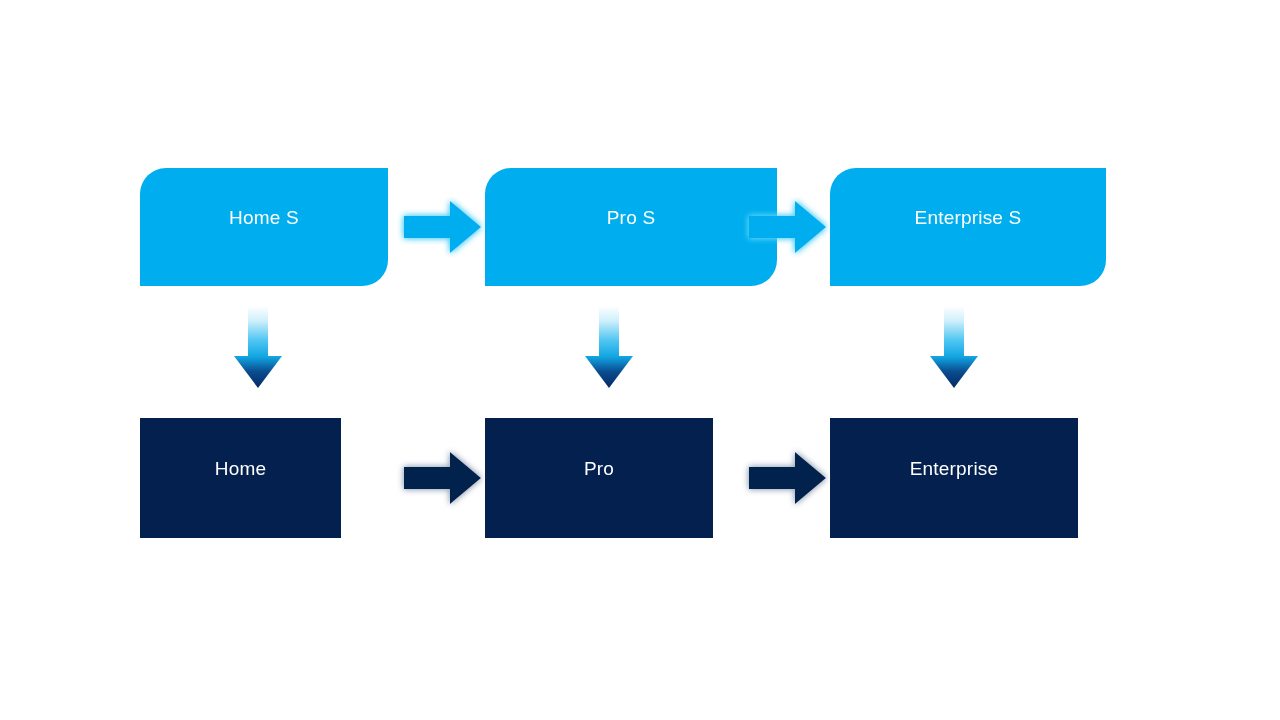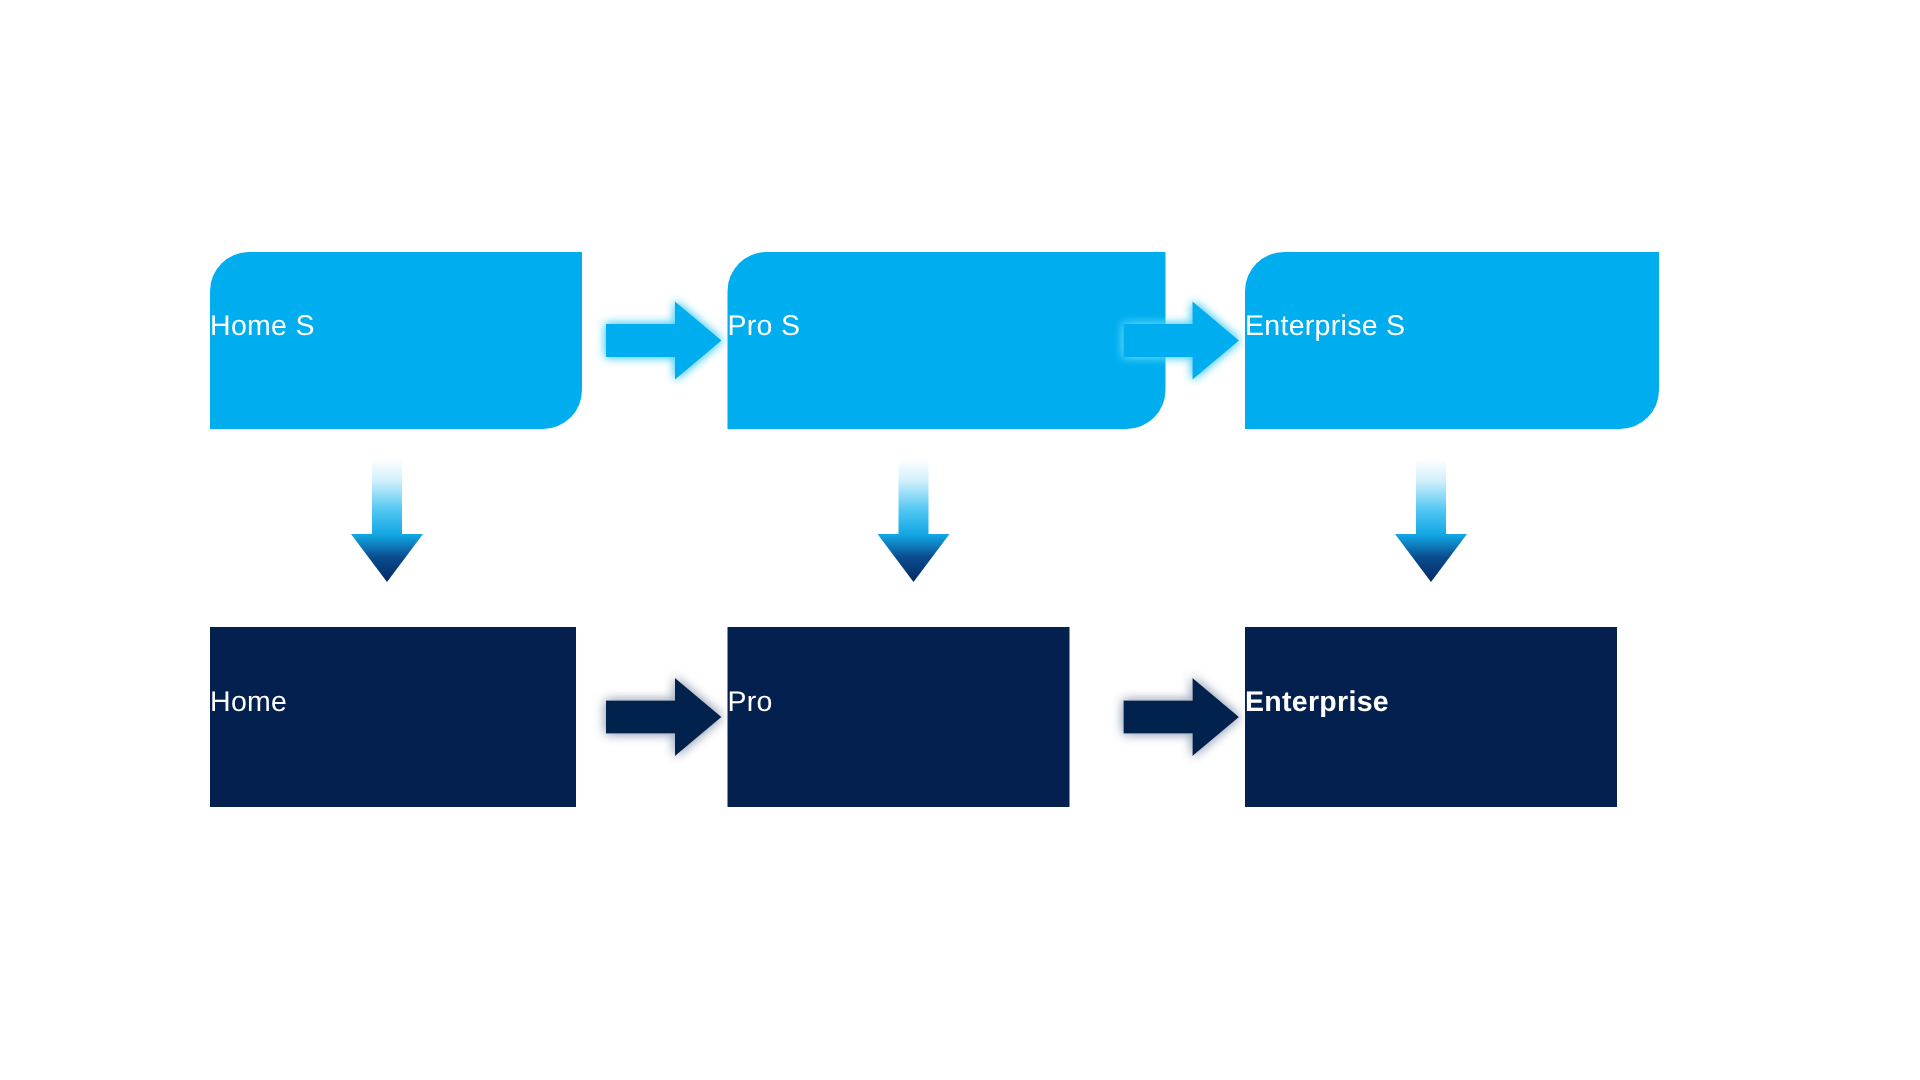--- a/index.html
+++ b/index.html
@@ -21,20 +21,21 @@
     height: 720px;
     background: #ffffff;
   }
 
   
   .node {
     position: absolute;
     box-sizing: border-box;
     display: flex;
     align-items: center;
+    justify-content: center;
     color: #ffffff;
     font-size: 19px;
     font-weight: 400;
     letter-spacing: 0.2px;
     line-height: 1;
     user-select: none;
   }
 
   .node-label {
     display: block;
@@ -146,29 +147,29 @@
       <path d="M16 0 H36 V50 H50 L26 82 L2 50 H16 Z" fill="url(#downGrad)"></path>
     </svg>
   </div>
 
   <div class="arrow" style="left:928px; top:306px;">
     <svg width="52" height="84" viewBox="0 0 52 84">
       <path d="M16 0 H36 V50 H50 L26 82 L2 50 H16 Z" fill="url(#downGrad)"></path>
     </svg>
   </div>
 
-  <div class="node node-bottom" style="left:140px; top:418px; width:244px; height:120px;">
+  <div class="node node-bottom" style="left:140px; top:418px; width:201px; height:120px;">
     <span class="node-label">Home</span>
   </div>
 
   <div class="node node-bottom" style="left:485px; top:418px; width:228px; height:120px;">
     <span class="node-label">Pro</span>
   </div>
 
-  <div class="node node-bottom" style="left:830px; top:418px; width:248px; height:120px;font-weight:bold;">
+  <div class="node node-bottom" style="left:830px; top:418px; width:248px; height:120px;">
     <span class="node-label">Enterprise</span>
   </div>
 
   <div class="arrow" style="left:402px; top:449px;">
     <svg width="82" height="58" viewBox="0 0 82 58">
       <path d="M2 18 H48 V3 L79 29 L48 55 V40 H2 Z" fill="#04204E" filter="url(#glowNavy)"></path>
     </svg>
   </div>
 
   <div class="arrow" style="left:747px; top:449px;">

